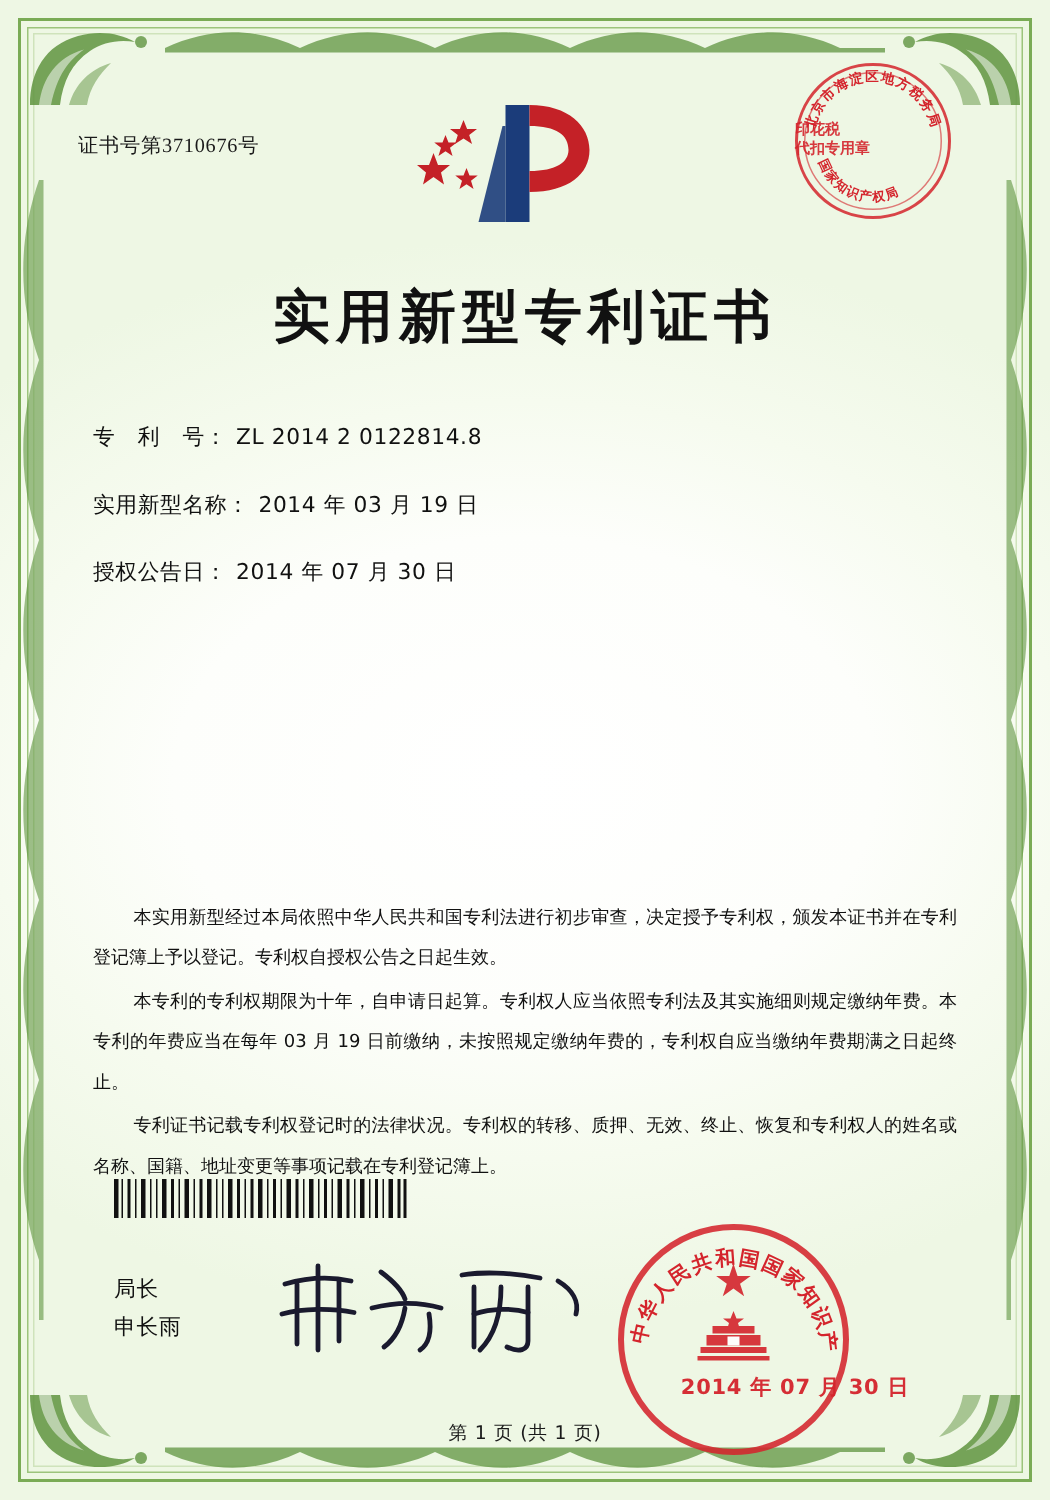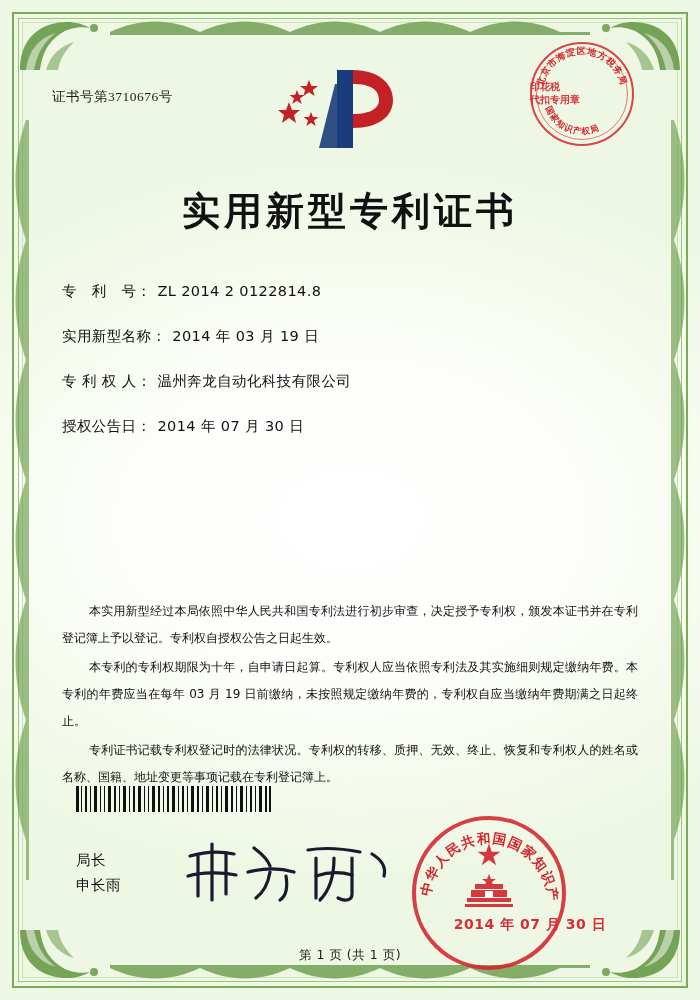--- a/index.html
+++ b/index.html
@@ -373,24 +373,20 @@
   </div>
 
   <div class="fields">
     <div class="field">
       <span class="label">专　利　号：</span>
       <span class="value">ZL 2014 2 0122814.8</span>
     </div>
     <div class="field">
       <span class="label">实用新型名称：</span>
       <span class="value">2014 年 03 月 19 日</span>
-    </div>
-    <div class="field">
-      <span class="label">专 利 权 人：</span>
-      <span class="value">温州奔龙自动化科技有限公司</span>
     </div>
     <div class="field">
       <span class="label">授权公告日：</span>
       <span class="value">2014 年 07 月 30 日</span>
     </div>
   </div>
 
   <div class="body-text">
     <p>本实用新型经过本局依照中华人民共和国专利法进行初步审查，决定授予专利权，颁发本证书并在专利登记簿上予以登记。专利权自授权公告之日起生效。</p>
     <p>本专利的专利权期限为十年，自申请日起算。专利权人应当依照专利法及其实施细则规定缴纳年费。本专利的年费应当在每年 03 月 19 日前缴纳，未按照规定缴纳年费的，专利权自应当缴纳年费期满之日起终止。</p>

